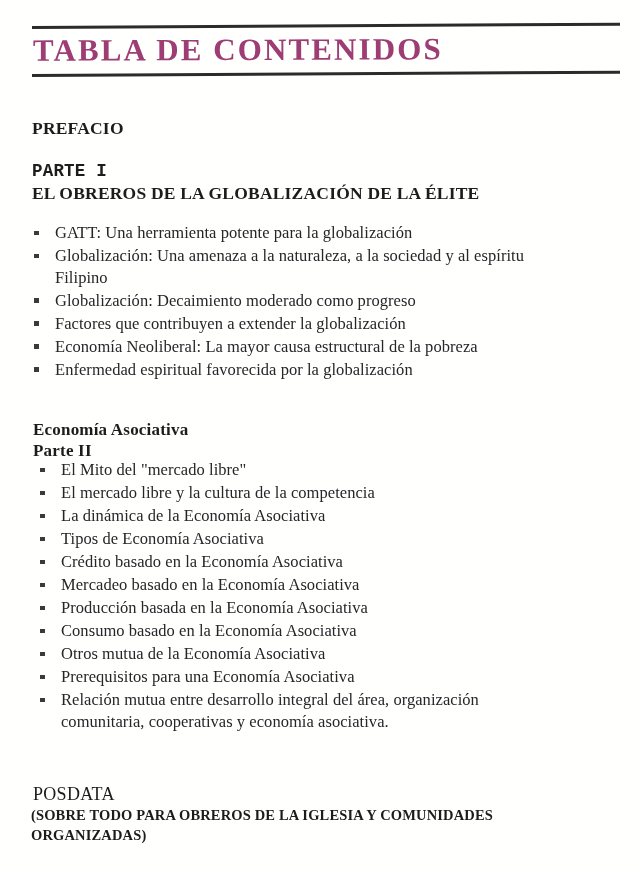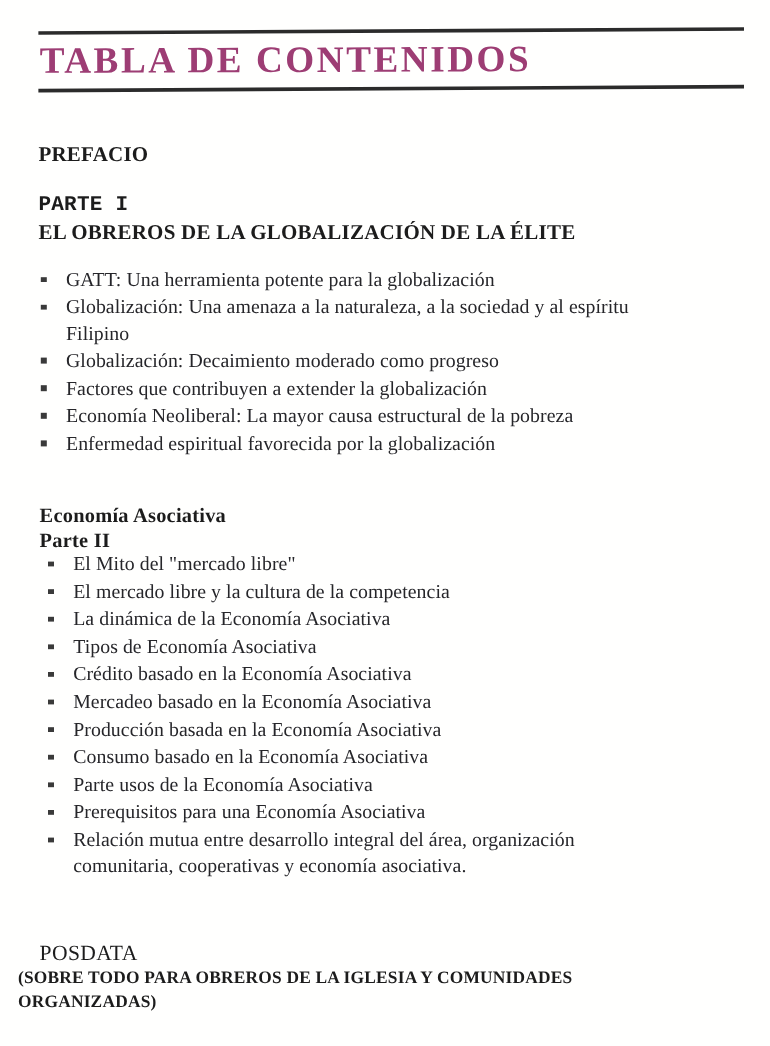--- a/index.html
+++ b/index.html
@@ -134,21 +134,21 @@
     left: 33px;
     top: 783px;
     font-size: 18px;
     font-weight: normal;
     letter-spacing: 0.3px;
     line-height: 22px;
     white-space: nowrap;
   }
   .posdata-sub {
     position: absolute;
-    left: 15px;
+    left: 31px;
     top: 805px;
     width: 560px;
     font-size: 14.5px;
     font-weight: bold;
     letter-spacing: 0.15px;
     line-height: 20px;
   }
 </style>
 </head>
 <body>
@@ -226,21 +226,21 @@
     <li>
       <span class="sq"></span>
       <span class="txt">Producción basada en la Economía Asociativa</span>
     </li>
     <li>
       <span class="sq"></span>
       <span class="txt">Consumo basado en la Economía Asociativa</span>
     </li>
     <li>
       <span class="sq"></span>
-      <span class="txt">Parte usos de la Economía Asociativa</span>
+      <span class="txt">Otros mutua de la Economía Asociativa</span>
     </li>
     <li>
       <span class="sq"></span>
       <span class="txt">Prerequisitos para una Economía Asociativa</span>
     </li>
     <li>
       <span class="sq"></span>
       <span class="txt">Relación mutua entre desarrollo integral del área, organización comunitaria, cooperativas y economía asociativa.</span>
     </li>
   </ul>

